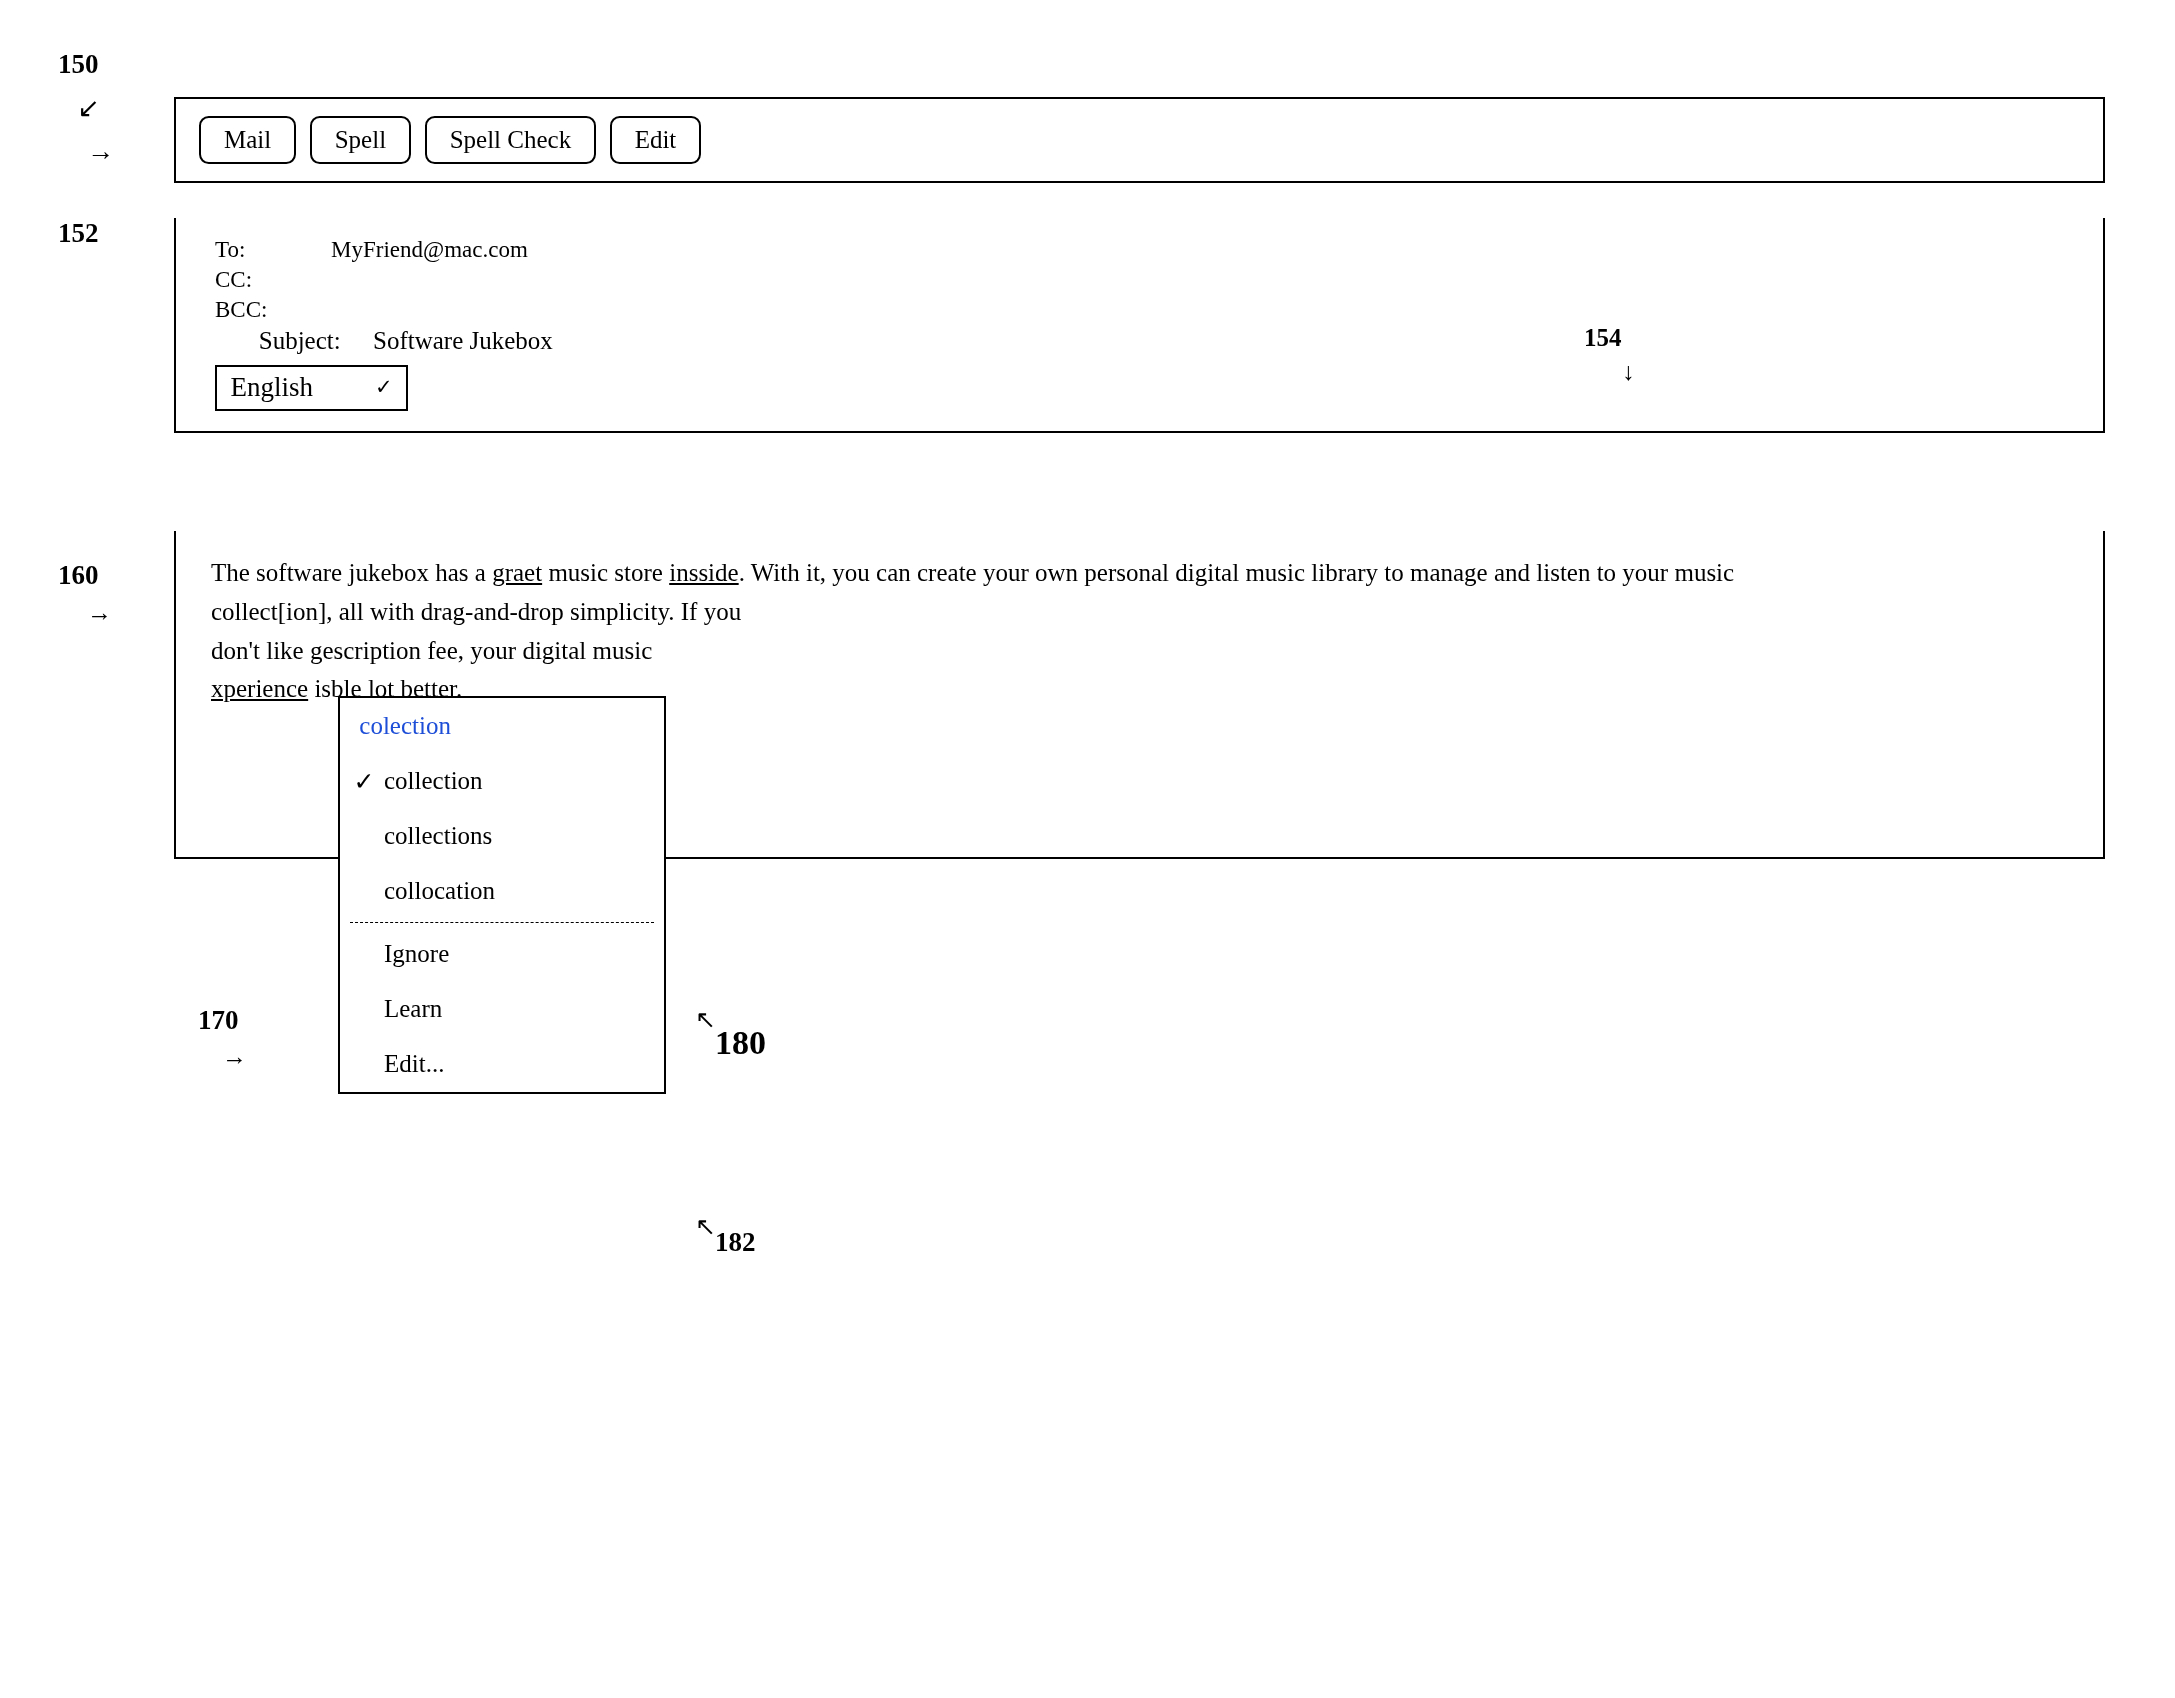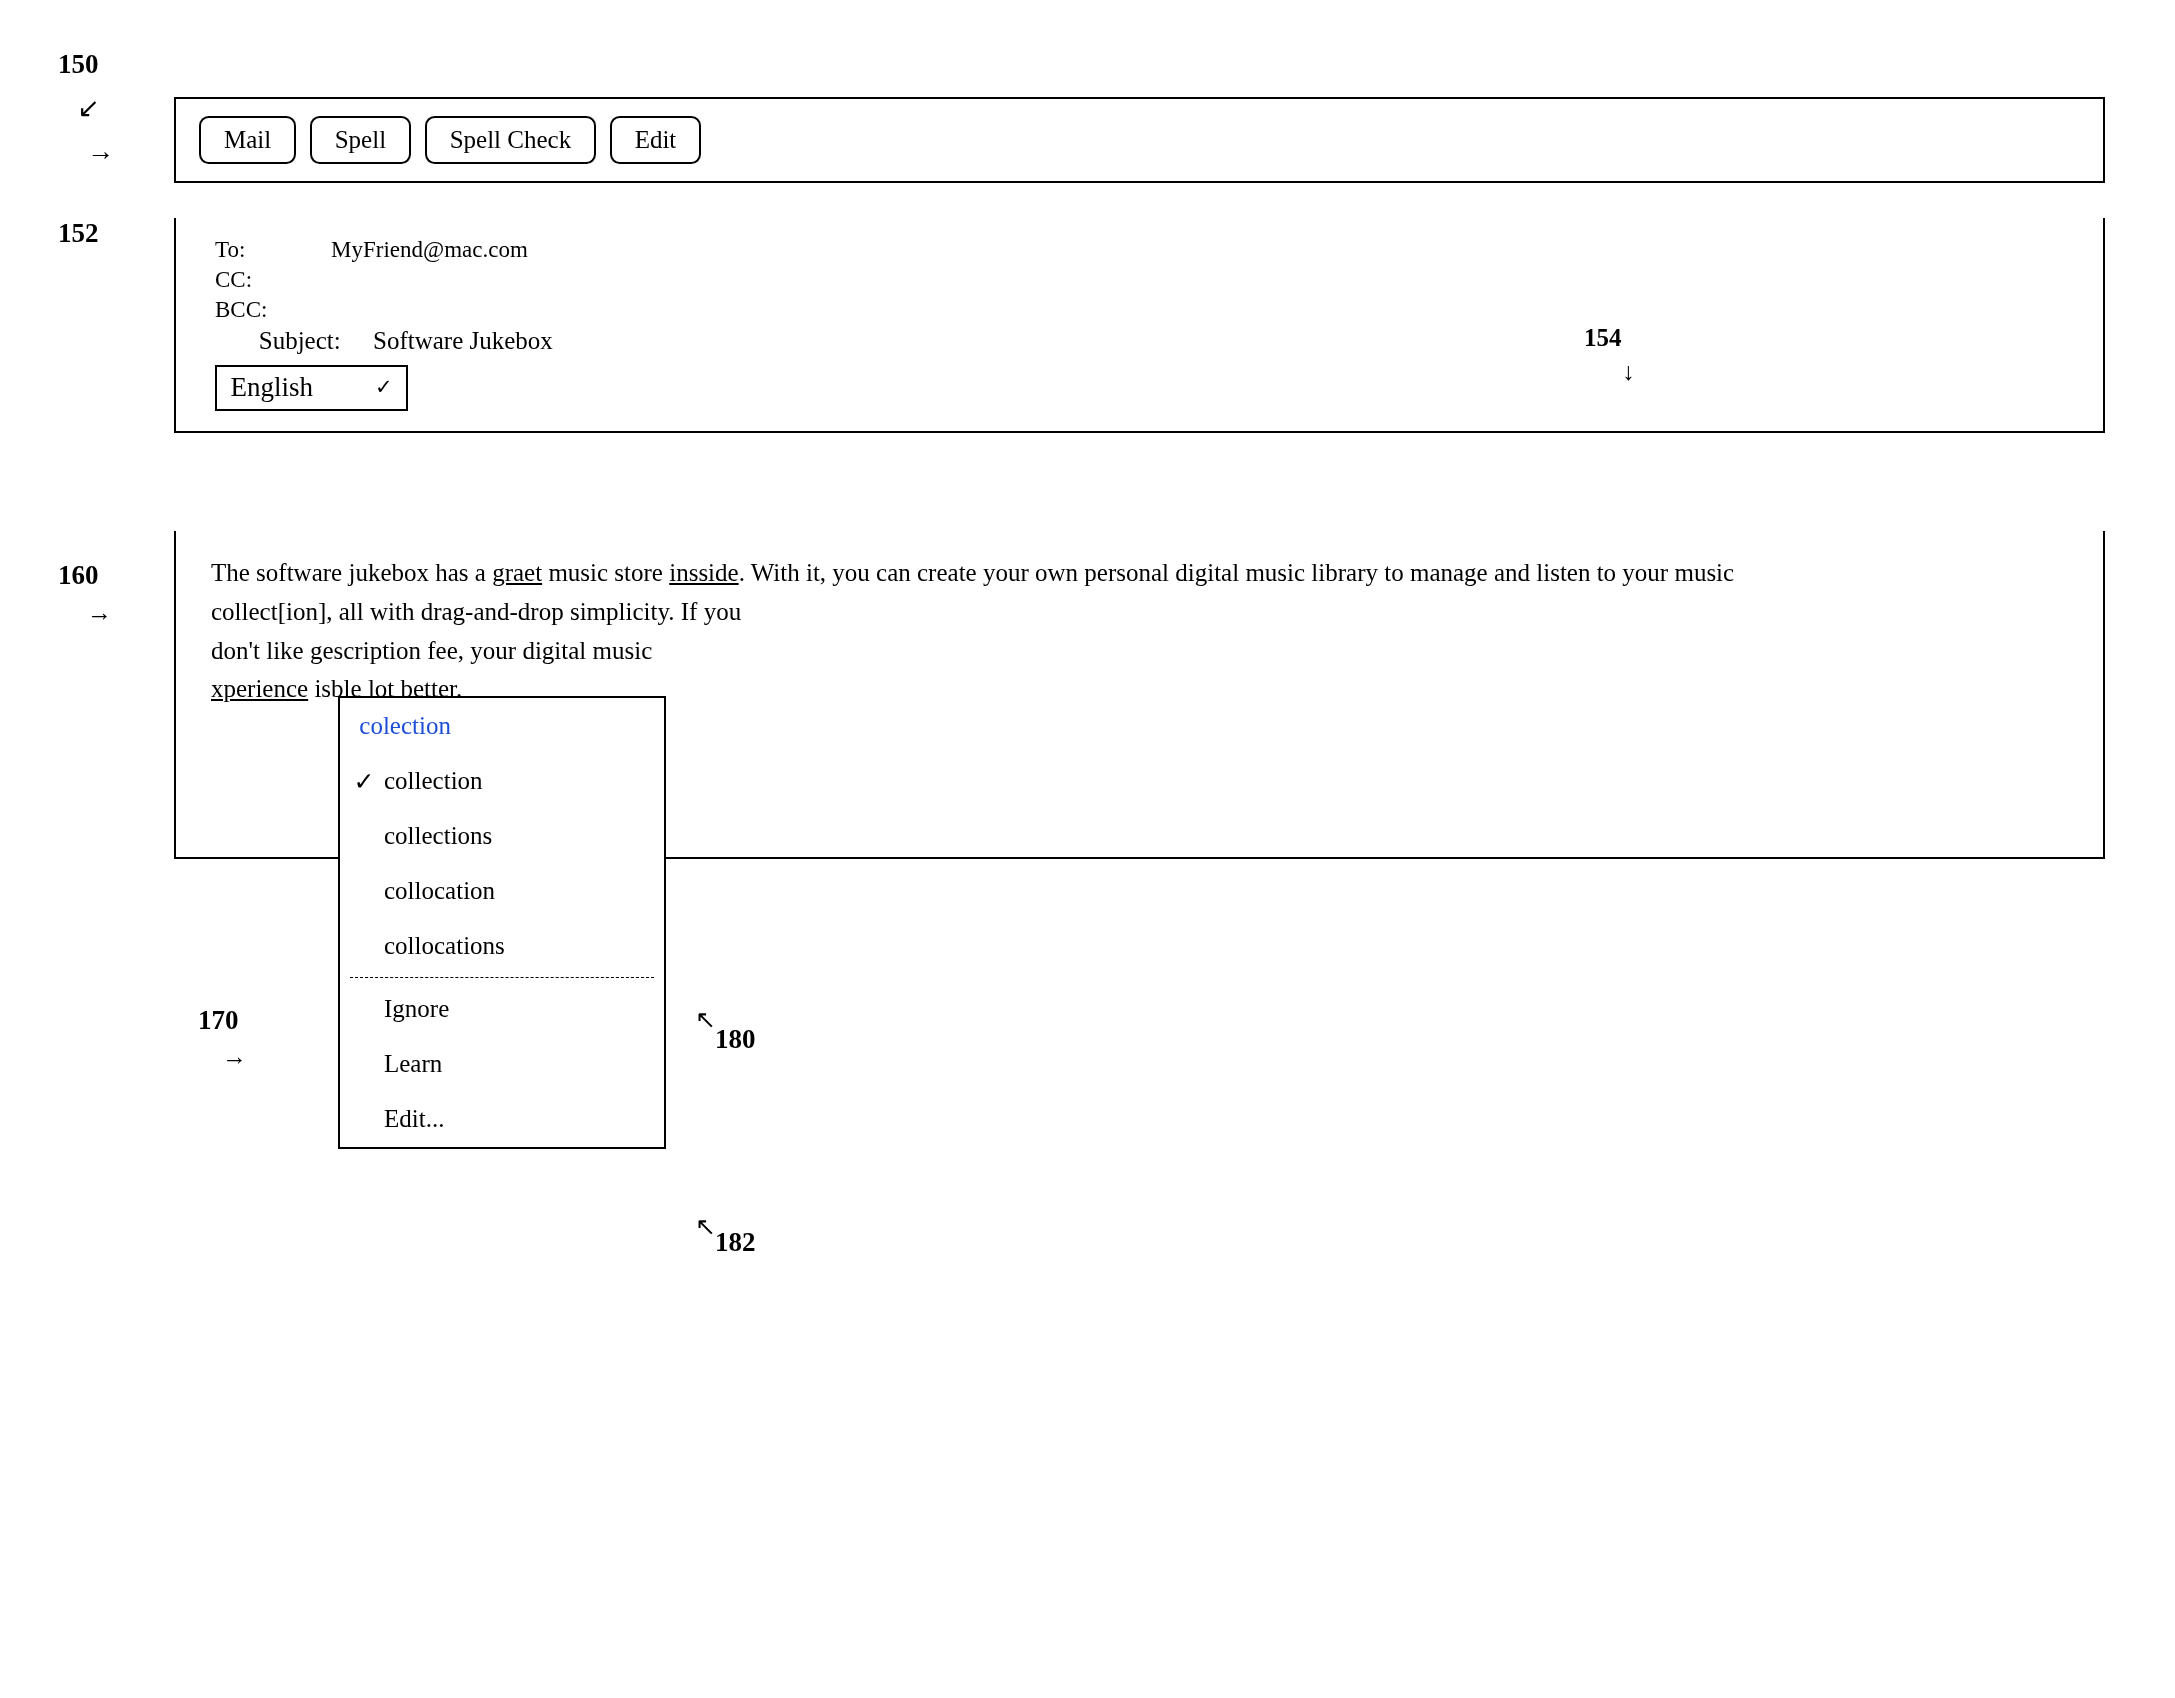--- a/index.html
+++ b/index.html
@@ -284,42 +284,39 @@
     </div>
 
     <div class="dropdown-item">
       <span>collections</span>
     </div>
 
     <div class="dropdown-item">
       <span>collocation</span>
     </div>
 
-    <div class="dropdown-item">
-      <span>collocations</span>
-    </div>
 
     <hr class="dropdown-divider">
 
     <div class="dropdown-item">
       <span>Ignore</span>
     </div>
 
     <div class="dropdown-item">
       <span>Learn</span>
     </div>
 
     <div class="dropdown-item">
       <span>Edit...</span>
     </div>
   </div>
 
   <div style="position:absolute;top:966px;left:140px;font-size:27px;font-weight:bold;">170</div>
   <div style="position:absolute;top:1004px;left:164px;font-size:25px;">→</div>
 
-  <div style="position:absolute;top:985px;left:657px;font-size:27px;font-weight:bold;">180</div>
+  <div style="position:absolute;top:985px;left:657px;font-size:34px;font-weight:bold;">180</div>
   <div style="position:absolute;top:966px;left:637px;font-size:25px;">↖</div>
 
   <div style="position:absolute;top:1188px;left:657px;font-size:27px;font-weight:bold;">182</div>
   <div style="position:absolute;top:1173px;left:637px;font-size:25px;">↖</div>
 
 </div>
 
 
 </body></html>

